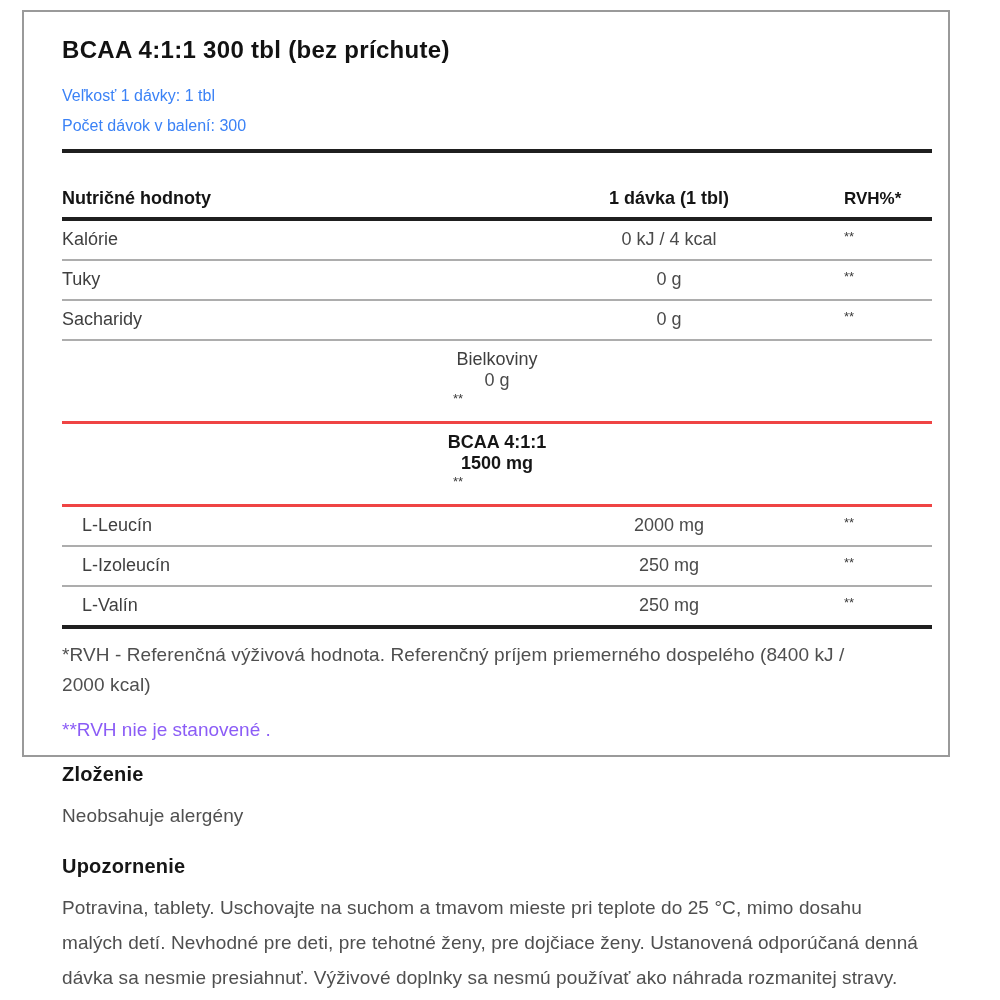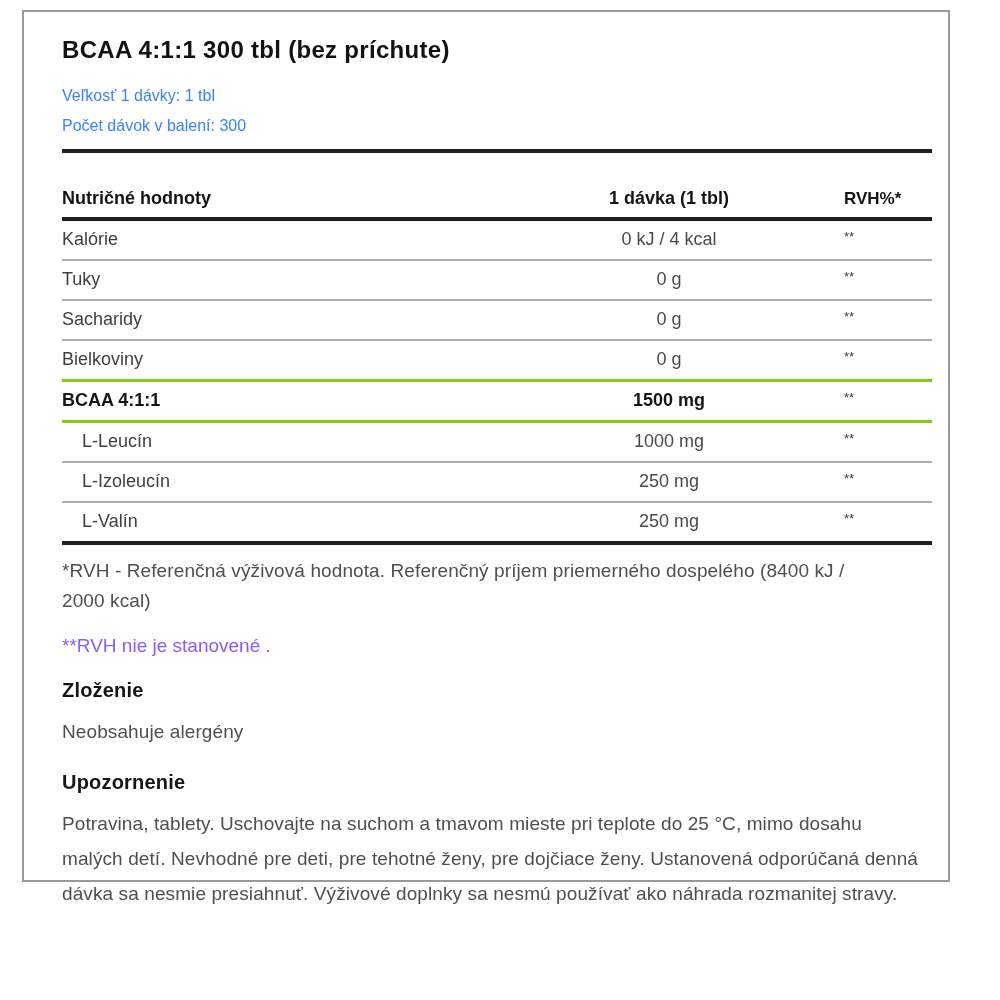--- a/index.html
+++ b/index.html
@@ -10,21 +10,21 @@
     background: #ffffff;
     font-family: "Liberation Sans", sans-serif;
     color: #4d4d4d;
     overflow: hidden;
   }
   .panel {
     position: absolute;
     left: 22px;
     top: 10px;
     width: 928px;
-    height: 872px;
+    height: 747px;
     box-sizing: border-box;
     border: 2px solid #9a9a9a;
     background: #ffffff;
     padding: 24px 16px 0 38px;
   }
   .title {
     margin: 0;
     font-size: 24px;
     font-weight: bold;
     color: #121212;
@@ -39,21 +39,21 @@
     align-items: center;
     padding: 8px 0 9px 0;
   }
   .nrow .c1 { flex: 1; font-size: 18px; color: #3f3f3f; }
   .nrow .c2 { width: 350px; text-align: center; font-size: 18px; color: #4a4a4a; }
   .nrow .c3 { width: 88px; text-align: left; font-size: 13px; color: #3a3a3a; padding-bottom: 6px; }
   .nrow.header { padding: 7px 0 8px 0; border-bottom: 4px solid #1f1f1f; margin-top: 28px; }
   .nrow.header .c1, .nrow.header .c2 { font-weight: bold; color: #141414; }
   .nrow.header .c3 { font-weight: bold; color: #141414; font-size: 17px; padding-bottom: 0; }
   .nrow.sep { border-bottom: 2px solid #adadad; }
-  .nrow.sep-dark { border-bottom: 3px solid #84cc16; }
+  .nrow.sep-dark { border-bottom: 3px solid #ef4444; flex-direction: column; }
   .nrow.sep-black { border-bottom: 4px solid #1f1f1f; }
   .nrow.bold-row .c1, .nrow.bold-row .c2 { font-weight: bold; color: #151515; }
   .nrow.indent .c1 { padding-left: 20px; }
 
   .footnote {
     margin-top: 11px;
     max-width: 822px;
     font-size: 19px;
     line-height: 30px;
     color: #4f4f4f;
@@ -124,21 +124,21 @@
       </div>
 
       <div class="nrow bold-row sep-dark">
         <div class="c1">BCAA 4:1:1</div>
         <div class="c2">1500 mg</div>
         <div class="c3">**</div>
       </div>
 
       <div class="nrow indent sep">
         <div class="c1">L-Leucín</div>
-        <div class="c2">1000 mg</div>
+        <div class="c2">2000 mg</div>
         <div class="c3">**</div>
       </div>
 
       <div class="nrow indent sep">
         <div class="c1">L-Izoleucín</div>
         <div class="c2">250 mg</div>
         <div class="c3">**</div>
       </div>
 
       <div class="nrow indent sep-black">

